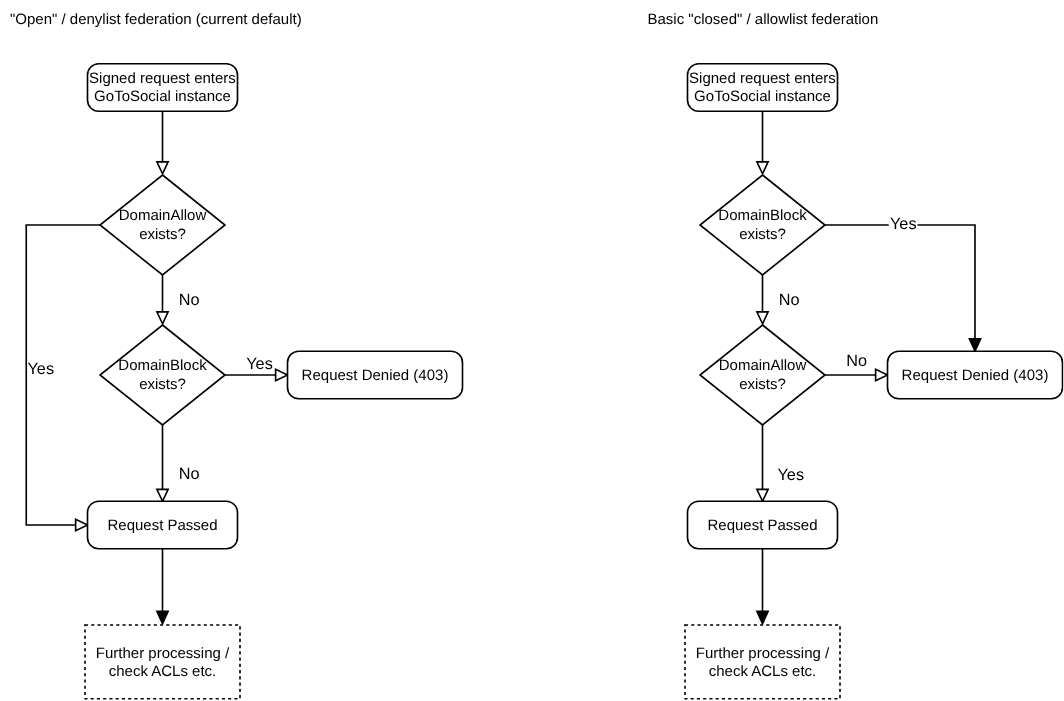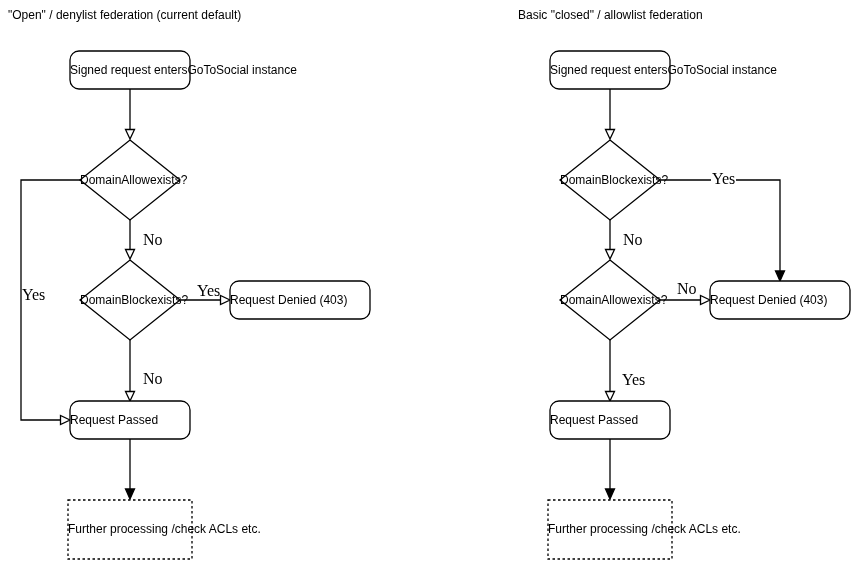--- a/index.html
+++ b/index.html
@@ -23,35 +23,36 @@
   }
   .chart-title {
     position: absolute;
     font-size: 12px;
     line-height: 14px;
     white-space: nowrap;
   }
   .node-text {
     position: absolute;
     display: flex;
+    flex-direction: column;
     align-items: center;
+    justify-content: center;
     text-align: center;
     font-size: 12px;
     line-height: 15px;
   }
   .node-text .line {
     display: block;
     white-space: nowrap;
   }
   .edge-label {
     position: absolute;
-    font-size: 16px;
+    font-size: 13px;
     line-height: 13px;
     white-space: nowrap;
-    font-family: Liberation Serif, serif;
   }
   .edge-label.on-line {
     background: #ffffff;
     padding: 0 1px;
   }
 </style>
 </head>
 <body>
 
 <div class="canvas">

